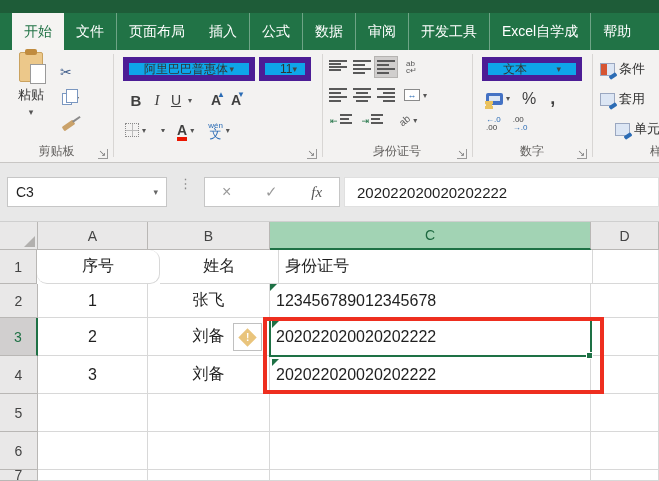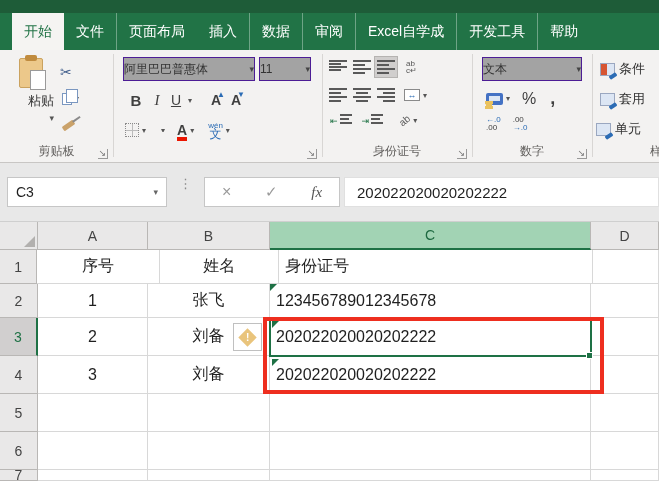--- a/index.html
+++ b/index.html
@@ -16,34 +16,34 @@
 
   
   .ribbon{position:absolute;left:0;top:50px;width:659px;height:113px;background:#f3f2f1;border-bottom:1px solid #c8c6c4}
   .gsep{position:absolute;top:4px;height:103px;width:1px;background:#d8d6d4}
   .grp{position:absolute;top:0;height:112px}
   .glabel{position:absolute;bottom:2px;left:0;right:0;text-align:center;font-size:12px;color:#605e5c}
   .launch{position:absolute;bottom:3px;right:5px;font-size:9px;color:#767676;border-right:1px solid #999;border-bottom:1px solid #999;padding:0 1px 1px 0;line-height:8px}
   .dd{font-size:8px;color:#555;margin-left:3px}
 
   
-  .paste{position:absolute;left:8px;top:6px;width:46px;height:88px;text-align:right;font-size:13px;color:#333}
+  .paste{position:absolute;left:8px;top:0;width:46px;height:88px;text-align:center;font-size:13px;color:#333}
   .clipicon{width:24px;height:30px;margin:2px auto 4px;background:#ecc88a;border:1px solid #caa25f;border-radius:2px;position:relative}
   .clipicon:before{content:"";position:absolute;left:5px;top:-4px;width:12px;height:6px;background:#c08b3e;border-radius:2px}
   .clipicon:after{content:"";position:absolute;right:-4px;bottom:-3px;width:14px;height:18px;background:#fff;border:1px solid #9a9a9a}
   .pastedd{display:block;margin-top:3px;color:#555;font-size:9px}
   .miniC{position:absolute;left:60px;top:8px;width:48px}
   .mbtn{height:27px;display:flex;align-items:center;font-size:14px;color:#44618e}
   .copyicon{width:10px;height:12px;border:1px solid #7a97c0;background:#fff;position:relative;margin-left:2px}
   .copyicon:before{content:"";position:absolute;left:3px;top:-5px;width:10px;height:12px;border:1px solid #7a97c0;background:#fff}
   .brush{width:13px;height:5px;background:#caa26a;border-radius:1px;transform:rotate(-35deg);position:relative;margin-left:2px}
   .brush:after{content:"";position:absolute;right:-8px;top:1px;width:9px;height:2px;background:#8a8a8a}
 
   
-  .combo{position:absolute;background:#a3a3a3;border:1px solid #4c1d95;display:flex;align-items:center;font-size:12px;color:#333;padding:0 0;overflow:hidden;white-space:nowrap}
+  .combo{position:absolute;background:#0ea5e9;border:6px solid #4c1d95;display:flex;align-items:center;font-size:12px;color:#333;padding:0 15px;overflow:hidden;white-space:nowrap}
   .combo .cdd{margin-left:auto;font-size:9px;color:#444}
   .fbtnrow{position:absolute;display:flex;align-items:center;color:#3f3f3f}
   .fB{font-weight:bold;font-size:15px;width:22px;text-align:center}
   .fI{font-style:italic;font-family:"Liberation Serif",serif;font-size:15px;width:20px;text-align:center}
   .fU{text-decoration:underline;font-size:14px;width:18px;text-align:center}
   .fA{font-size:14px;font-weight:bold;position:relative;width:20px;text-align:center}
   .fA sup{position:absolute;top:-2px;right:1px;font-size:8px;color:#2b6cb5}
   .bordericon{width:14px;height:14px;border:1px dotted #8a8a8a;background:
     linear-gradient(#bbb,#bbb) 50% 0/1px 100% no-repeat,
     linear-gradient(#bbb,#bbb) 0 50%/100% 1px no-repeat}
@@ -122,24 +122,25 @@
 <body>
 
 <div class="app">
 
   <div class="titlestrip"></div>
   <div class="tabbar" id="tabbar">
       <div class="tab active">开始</div>
       <div class="tab">文件</div>
       <div class="tab sep">页面布局</div>
       <div class="tab">插入</div>
+      <div class="tab sep">公式</div>
       <div class="tab sep">数据</div>
       <div class="tab sep">审阅</div>
+      <div class="tab sep">开发工具</div>
       <div class="tab sep">Excel自学成</div>
-      <div class="tab sep">开发工具</div>
       <div class="tab sep">帮助</div>
     </div>
 
   <div class="ribbon">
     <div class="gsep" style="left:113px"></div>
     <div class="gsep" style="left:322px"></div>
     <div class="gsep" style="left:472px"></div>
     <div class="gsep" style="left:592px"></div>
 
     <div class="grp" style="left:0;width:113px">
@@ -273,21 +274,21 @@
 
     <div class="grp" style="left:592px;width:67px">
       <div class="styrow" style="left:8px;top:10px">
         <span class="styicon cf"></span>
         <span>条件</span>
       </div>
       <div class="styrow" style="left:8px;top:40px">
         <span class="styicon"></span>
         <span>套用</span>
       </div>
-      <div class="styrow" style="left:4px;top:70px">
+      <div class="styrow" style="left:23px;top:70px">
         <span class="styicon"></span>
         <span>单元</span>
       </div>
       <div class="glabel" style="text-align:left;left:58px">样</div>
     </div>
   </div>
 
   <div class="fbar">
     <div class="namebox">
       <span>C3</span>
@@ -312,21 +313,21 @@
           </div>
           <div class="hcell" style="width: 110px;">A</div>
           <div class="hcell" style="width: 122px;">B</div>
           <div class="hcell selcol" style="width: 321px;">C</div>
           <div class="hcell" style="width: 68px;">D</div>
         </div>
       </div>
     <div id="gbody">
         <div class="grow" style="height: 34px;">
           <div class="rhead">1</div>
-          <div class="cell center" style="width: 126px;">序号</div>
+          <div class="cell center" style="width: 126px; border-radius: 10px;">序号</div>
           <div class="cell center" style="width: 122px; font-family: Liberation Mono, monospace;">姓名</div>
           <div class="cell left" style="width: 321px;">身份证号</div>
           <div class="cell center" style="width: 68px;"></div>
         </div>
         <div class="grow" style="height: 34px;">
           <div class="rhead">2</div>
           <div class="cell center" style="width: 110px;">1</div>
           <div class="cell center" style="width: 122px;">张飞</div>
           <div class="cell left" style="width: 321px;">123456789012345678</div>
           <div class="cell center" style="width: 68px;"></div>

